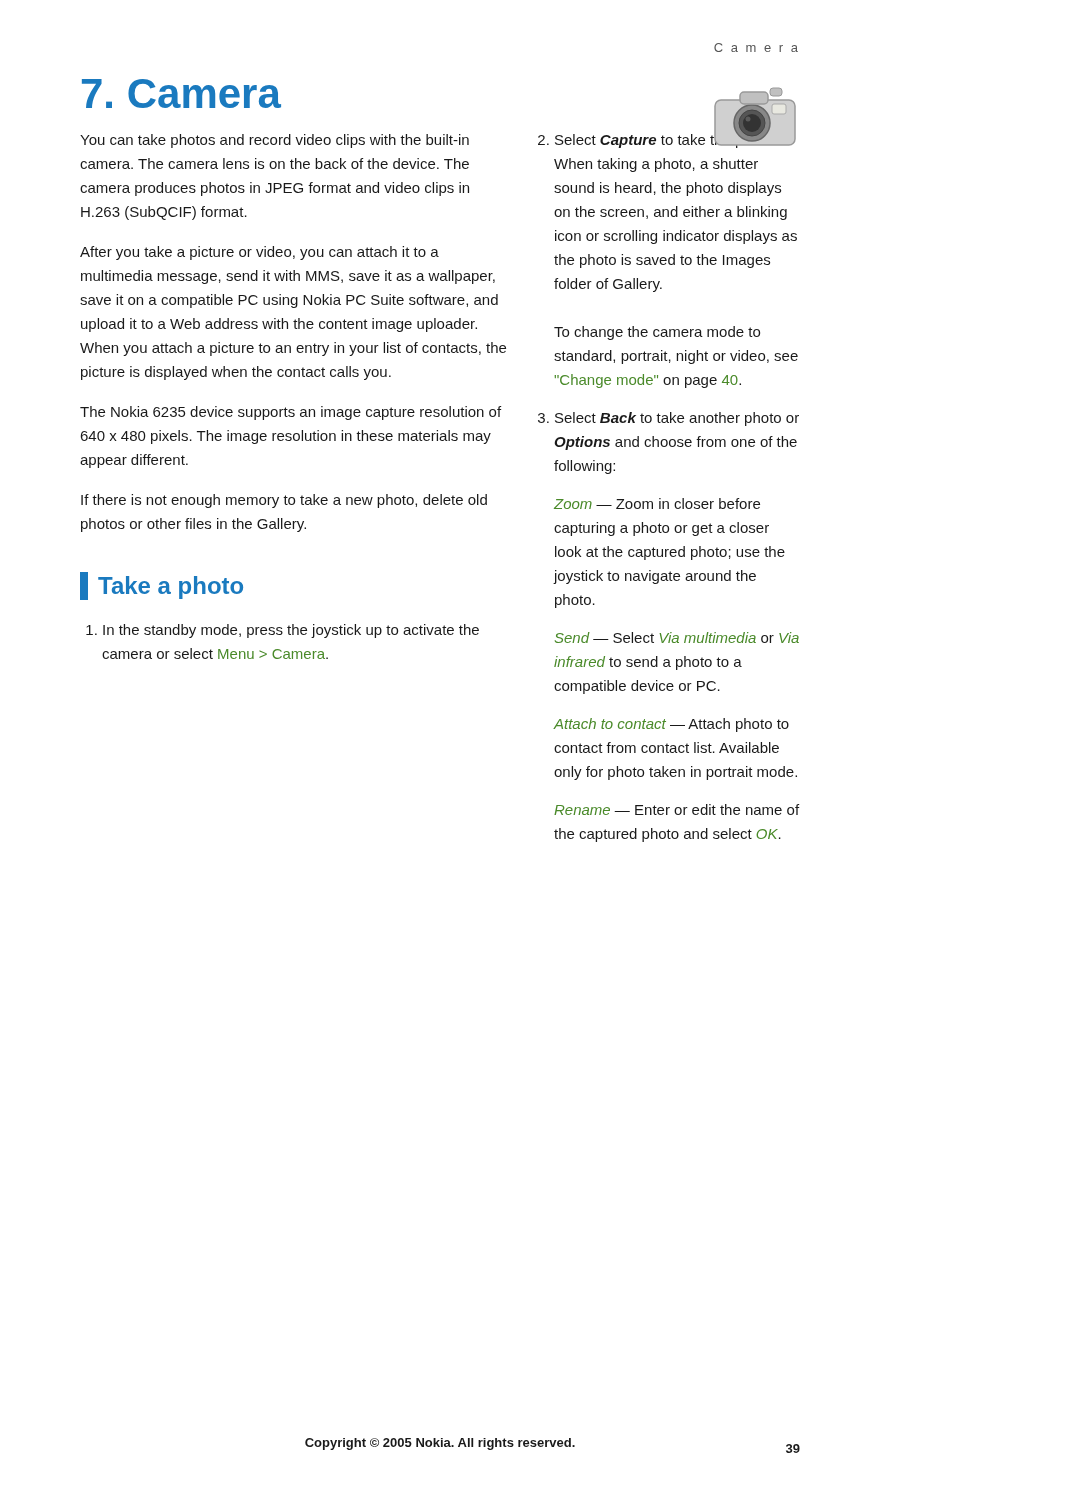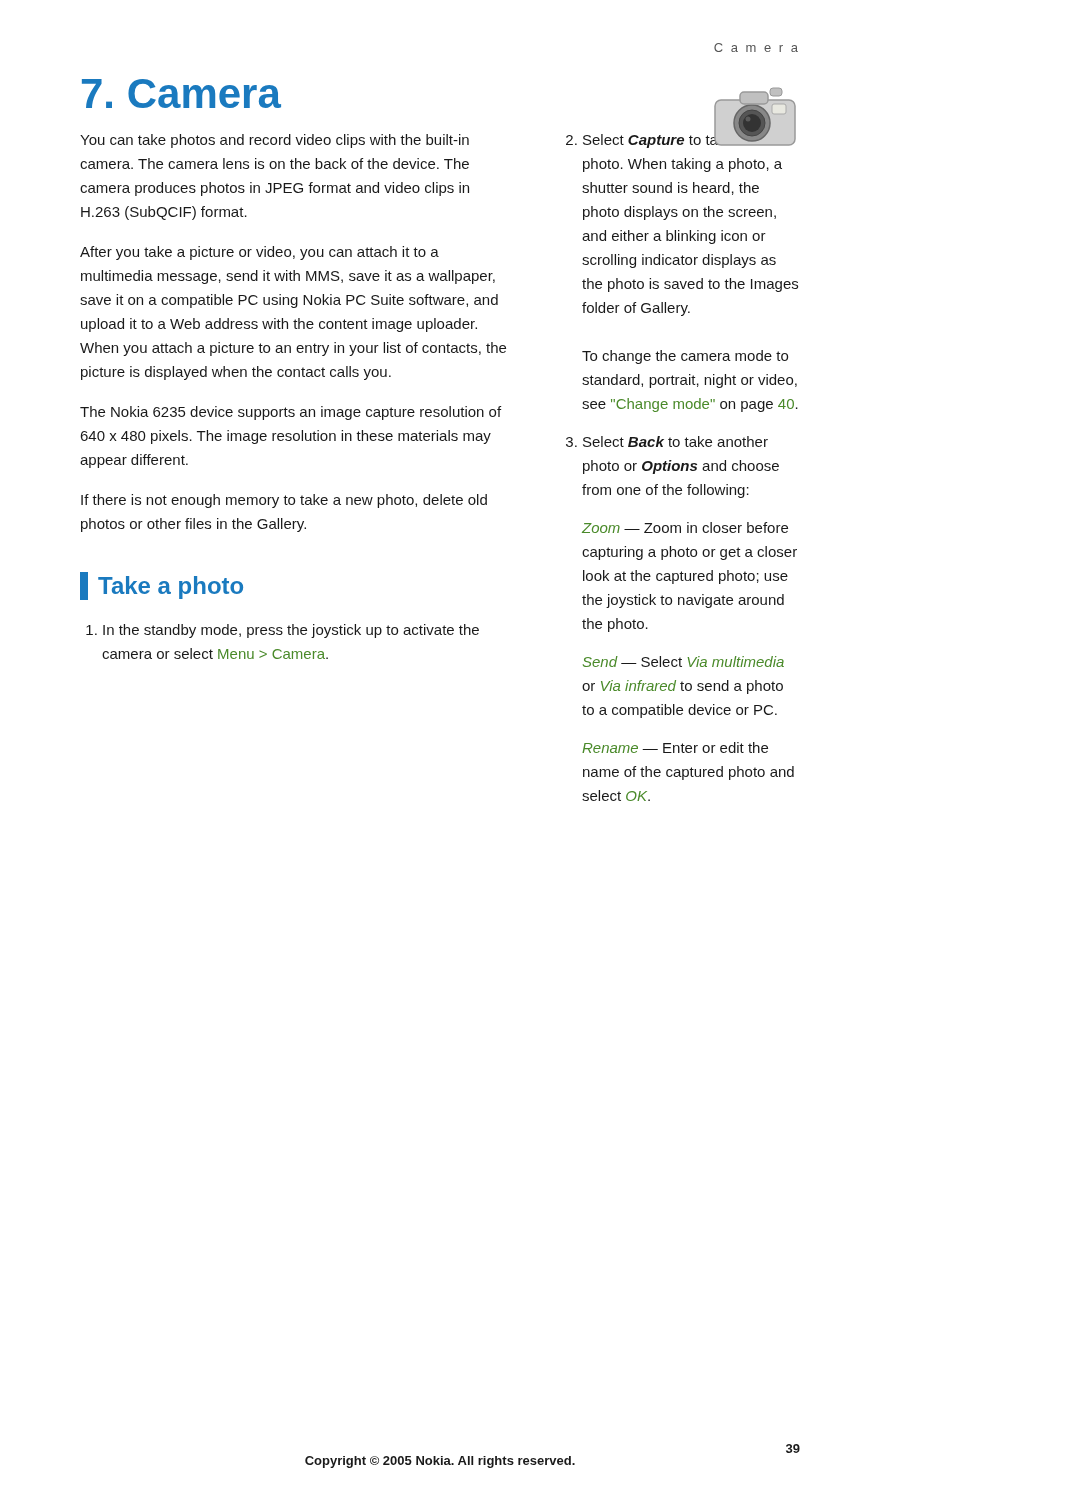--- a/index.html
+++ b/index.html
@@ -48,21 +48,21 @@
       right: 80px;
     }
 
     .camera-icon-svg {
       width: 90px;
       height: 70px;
     }
 
     .main-content {
       display: flex;
-      gap: 50px;
+      gap: 22px;
       margin-top: 10px;
     }
 
     .left-column {
       flex: 0 0 430px;
       max-width: 430px;
     }
 
     .right-column {
       flex: 1;
@@ -127,21 +127,21 @@
       margin-top: 14px;
       margin-bottom: 14px;
     }
 
     .sub-option p {
       margin-bottom: 0;
     }
 
     .footer {
       position: absolute;
-      bottom: 28px;
+      bottom: 46px;
       left: 0;
       right: 0;
       text-align: center;
       font-size: 13px;
       color: #1a1a1a;
       font-weight: bold;
     }
 
     .footer-page-num {
       position: absolute;
@@ -218,20 +218,23 @@
 
           
           <div class="sub-option">
             <p><span class="italic-green">Zoom</span> — Zoom in closer before capturing a photo or get a closer look at the captured photo; use the joystick to navigate around the photo.</p>
           </div>
 
           <div class="sub-option">
             <p><span class="italic-green">Send</span> — Select <span class="italic-green">Via multimedia</span> or <span class="italic-green">Via infrared</span> to send a photo to a compatible device or PC.</p>
           </div>
 
+          <div class="sub-option">
+            <p><span class="italic-green">Attach to contact</span> — Attach photo to contact from contact list. Available only for photo taken in portrait mode.</p>
+          </div>
 
           <div class="sub-option">
             <p><span class="italic-green">Rename</span> — Enter or edit the name of the captured photo and select <span class="italic-green">OK</span>.</p>
           </div>
 
         </li>
       </ol>
     </div>
   </div>
 

